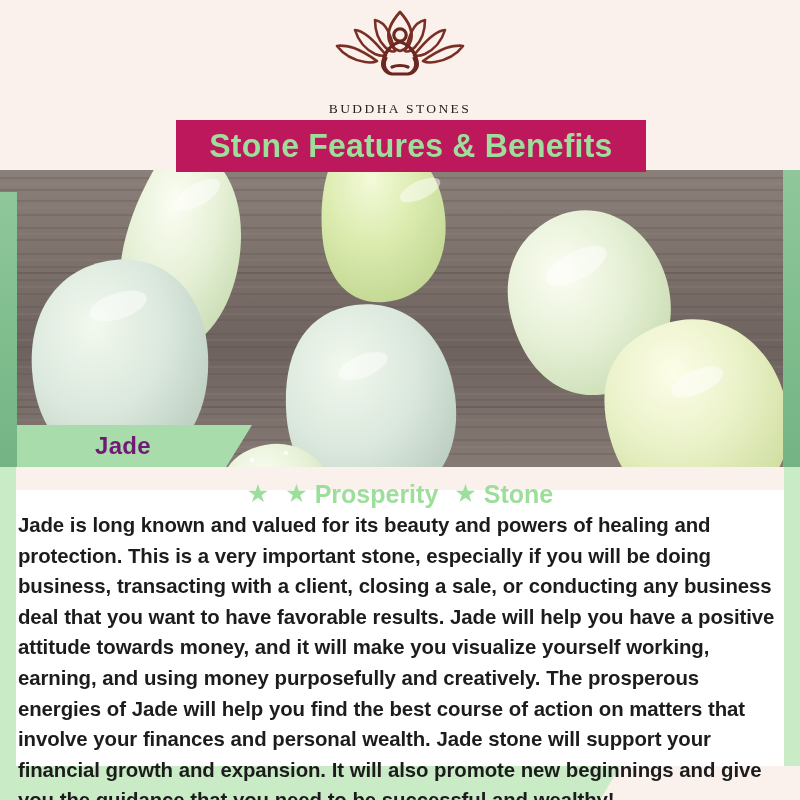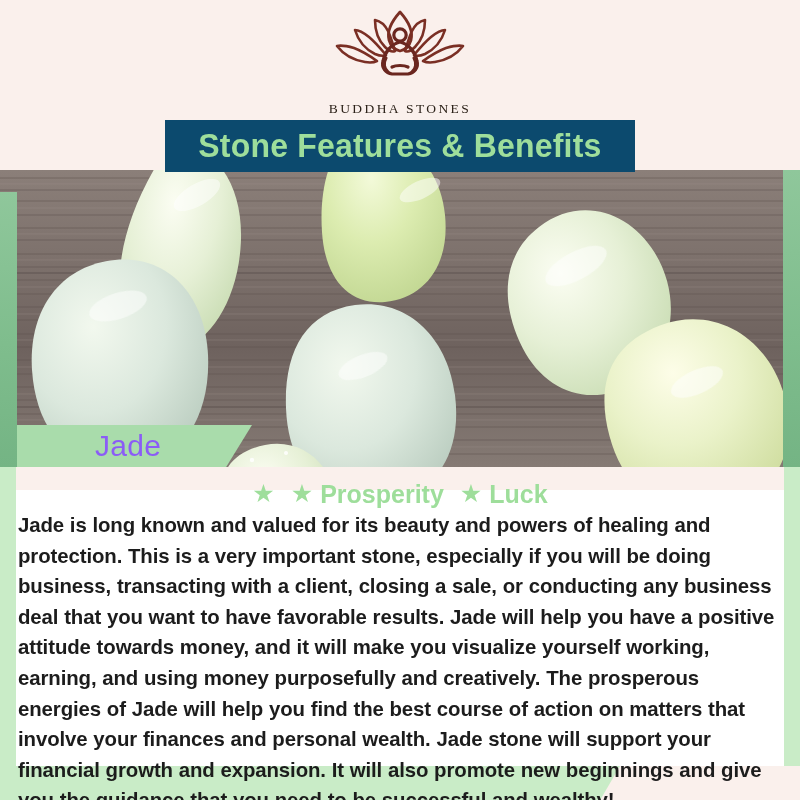--- a/index.html
+++ b/index.html
@@ -24,22 +24,22 @@
     margin-top:5px;
     font-family:"Liberation Serif", serif;
     font-size:13.5px;
     letter-spacing:2.4px;
     color:#2b2118;
     font-weight:400;
   }
 
   
   .title-banner {
-    position:absolute; left:165px; top:120px; width:470px; height:52px;
-    background:#0c4a6e;
+    position:absolute; left:176px; top:120px; width:470px; height:52px;
+    background:#be185d;
     display:flex; align-items:center; justify-content:center;
     z-index:6;
   }
   .title-text {
     font-family:"Liberation Sans Narrow","Liberation Sans",sans-serif;
     font-weight:700;
     font-size:33px;
     letter-spacing:0.2px;
     color:#9ede9b;
     white-space:nowrap;
@@ -72,23 +72,23 @@
     z-index:5;
   }
   .stone-label .shape {
     position:absolute; inset:0;
     background:#a9dcab;
     clip-path: polygon(0 0, 100% 0, 89% 100%, 0 100%);
   }
   .stone-label .lbl {
     position:absolute; left:78px; top:50%; transform:translateY(-50%);
     font-family:"Liberation Sans Narrow","Liberation Sans",sans-serif;
-    font-weight:400;
-    font-size:30px;
-    color:#8b5cf6;
+    font-weight:700;
+    font-size:24px;
+    color:#701a75;
     letter-spacing:0.3px;
   }
 
   
   .text-block {
     position:absolute; left:0; top:467px; width:800px; height:333px;
     background:#faf0ec;
     z-index:1;
   }
   .green-left {
@@ -302,19 +302,19 @@
   <div class="keywords">
     <span class="kw">
       <span class="star">★</span>
     </span>
     <span class="kw">
       <span class="star">★</span>
       <span class="kwtxt">Prosperity</span>
     </span>
     <span class="kw">
       <span class="star">★</span>
-      <span class="kwtxt">Luck</span>
+      <span class="kwtxt">Stone</span>
     </span>
   </div>
 
   <p class="body-copy">Jade is long known and valued for its beauty and powers of healing and protection. This is a very important stone, especially if you will be doing business, transacting with a client, closing a sale, or conducting any business deal that you want to have favorable results. Jade will help you have a positive attitude towards money, and it will make you visualize yourself working, earning, and using money purposefully and creatively. The prosperous energies of Jade will help you find the best course of action on matters that involve your finances and personal wealth. Jade stone will support your financial growth and expansion. It will also promote new beginnings and give you the guidance that you need to be successful and wealthy!</p>
 
 </div>
 
 </body></html>

